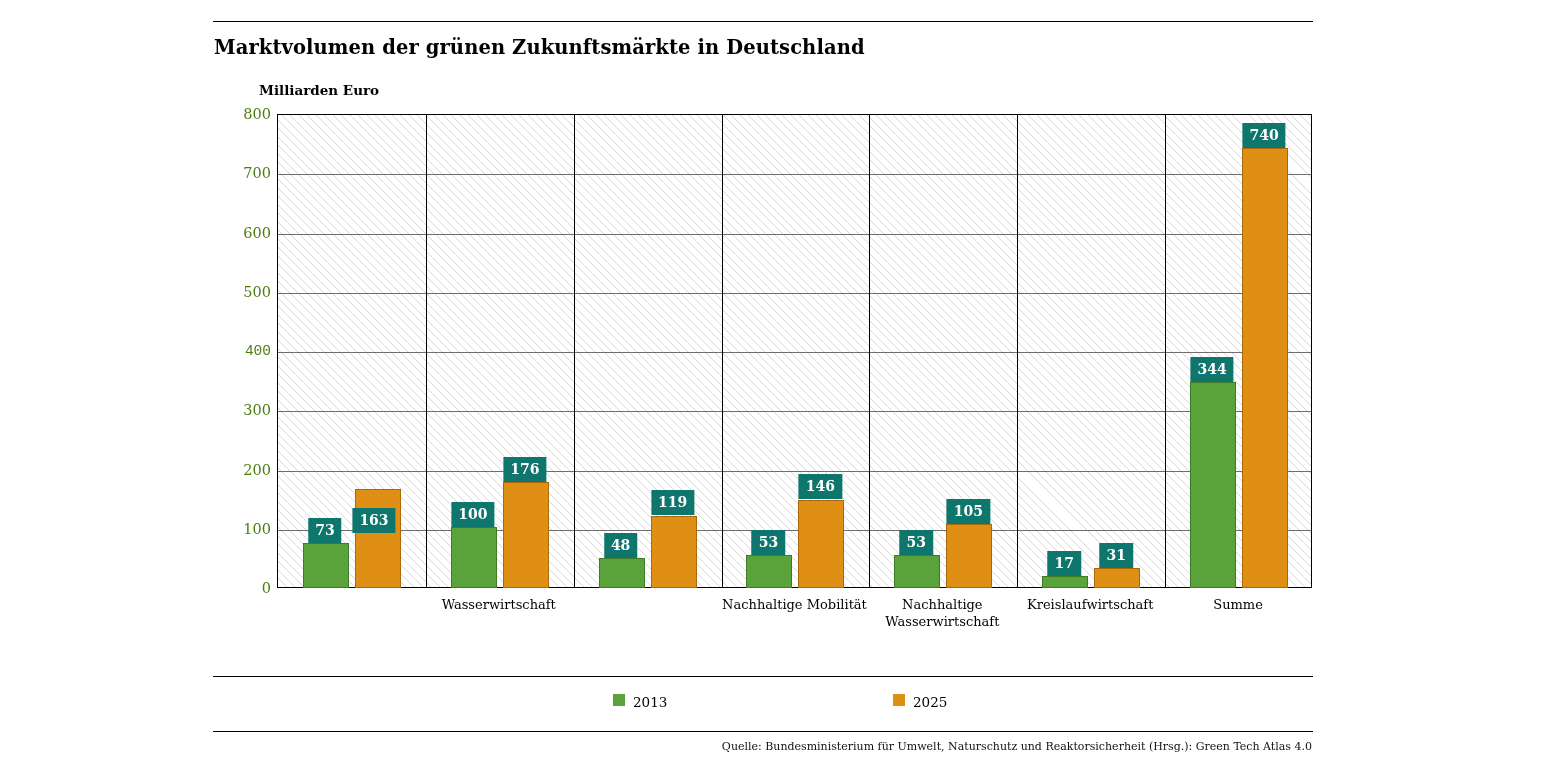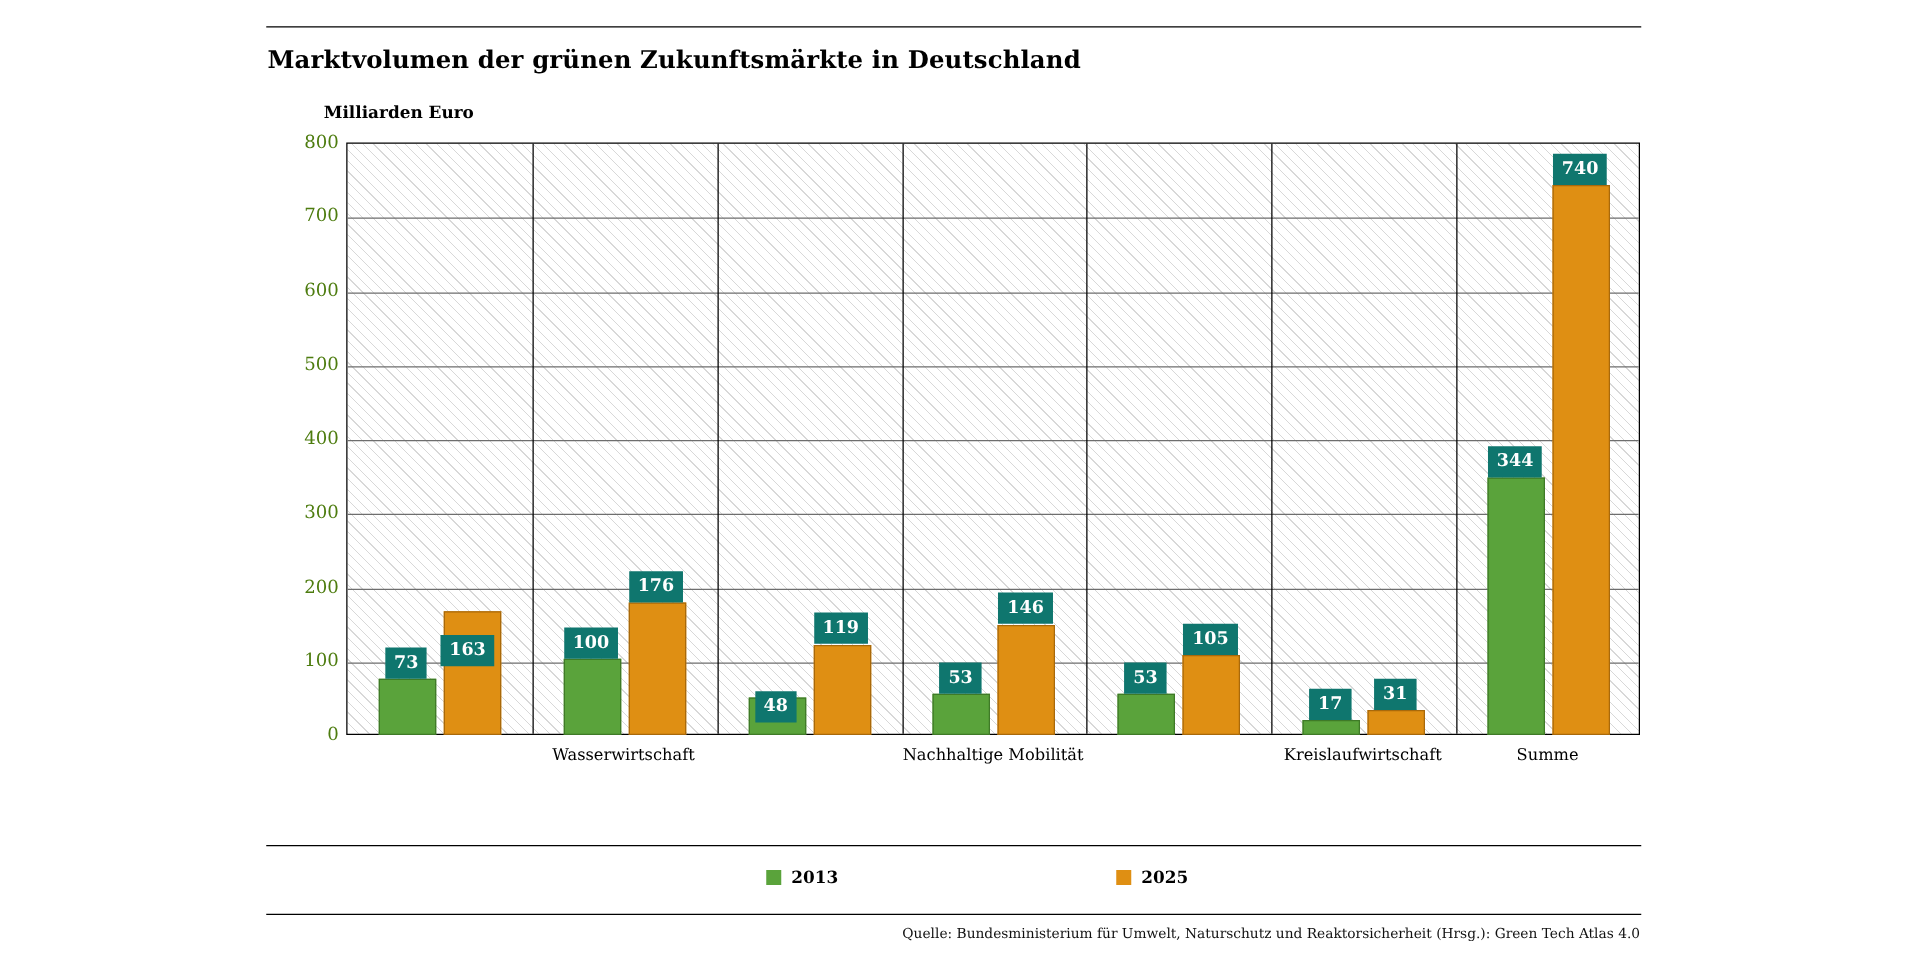--- a/index.html
+++ b/index.html
@@ -160,24 +160,23 @@
     position: absolute;
     left: 213px;
     top: 694px;
     width: 1100px;
     height: 24px;
   }
   .legend-item {
     position: absolute;
     top: 0;
     display: flex;
-    align-items: center;
     gap: 8px;
     font-family: "DejaVu Serif", serif;
-    font-weight: bold;
+    font-weight: normal;
     font-size: 13.5px;
     color: #000;
   }
   .swatch {
     width: 12px;
     height: 12px;
     display: inline-block;
   }
   .swatch.y2013 { background: #5aa33b; }
   .swatch.y2025 { background: #df8f13; }
@@ -201,21 +200,21 @@
   <div class="rule rule-top"></div>
 
   <div class="chart-title">Marktvolumen der grünen Zukunftsmärkte in Deutschland</div>
   <div class="axis-unit">Milliarden Euro</div>
 
   <div class="yaxis" id="yaxis">
       <div class="ytick" style="top: 474px;">0</div>
       <div class="ytick" style="top: 414.75px;">100</div>
       <div class="ytick" style="top: 355.5px;">200</div>
       <div class="ytick" style="top: 296.25px;">300</div>
-      <div class="ytick" style="top: 237px;">400</div>
+      <div class="ytick" style="top: 237px; font-family: Liberation Mono, monospace;">400</div>
       <div class="ytick" style="top: 177.75px;">500</div>
       <div class="ytick" style="top: 118.5px;">600</div>
       <div class="ytick" style="top: 59.25px;">700</div>
       <div class="ytick" style="top: 0px;">800</div>
     </div>
 
   <div class="plot" id="plot">
       <div class="hgrid" style="top: 414.75px;"></div>
       <div class="hgrid" style="top: 355.5px;"></div>
       <div class="hgrid" style="top: 296.25px;"></div>
@@ -239,21 +238,21 @@
         <div class="vallabel" style="left: 97px; top: 375.423px; margin-top: 44px;">163</div>
       </div>
       <div class="group" style="left: 147.857px; width: 147.857px;">
         <div class="bar y2013" style="height: 59.25px; left: 25.9286px;"></div>
         <div class="vallabel" style="left: 47.9286px; top: 412.75px;">100</div>
         <div class="bar y2025" style="height: 104.28px; left: 77.9286px;"></div>
         <div class="vallabel" style="left: 99.9286px; top: 367.72px;">176</div>
       </div>
       <div class="group" style="left: 295.714px; width: 147.857px;">
         <div class="bar y2013" style="height: 28.44px; left: 25.9286px;"></div>
-        <div class="vallabel" style="left: 47.9286px; top: 443.56px; margin-top: 20px;">48</div>
+        <div class="vallabel" style="left: 47.9286px; top: 443.56px;">48</div>
         <div class="bar y2025" style="height: 70.5075px; left: 77.9286px;"></div>
         <div class="vallabel" style="left: 99.9286px; top: 401.493px;">119</div>
       </div>
       <div class="group" style="left: 443.571px; width: 147.857px;">
         <div class="bar y2013" style="height: 31.4025px; left: 25.9286px;"></div>
         <div class="vallabel" style="left: 47.9286px; top: 440.598px;">53</div>
         <div class="bar y2025" style="height: 86.505px; left: 77.9286px;"></div>
         <div class="vallabel" style="left: 99.9286px; top: 385.495px;">146</div>
       </div>
       <div class="group" style="left: 591.429px; width: 147.857px;">
@@ -276,20 +275,24 @@
       </div>
     </div>
 
   <div class="catlabels" id="catlabels">
       <div class="catlabel" style="left: 147.857px; width: 147.857px;">
         <div>Wasserwirtschaft</div>
       </div>
       <div class="catlabel" style="left: 443.571px; width: 147.857px;">
         <div>Nachhaltige Mobilität</div>
       </div>
+      <div class="catlabel" style="left: 591.429px; width: 147.857px;">
+        <div>Nachhaltige</div>
+        <div>Wasserwirtschaft</div>
+      </div>
       <div class="catlabel" style="left: 739.286px; width: 147.857px;">
         <div>Kreislaufwirtschaft</div>
       </div>
       <div class="catlabel" style="left: 887.143px; width: 147.857px;">
         <div>Summe</div>
       </div>
     </div>
 
   <div class="rule rule-legend"></div>
 

